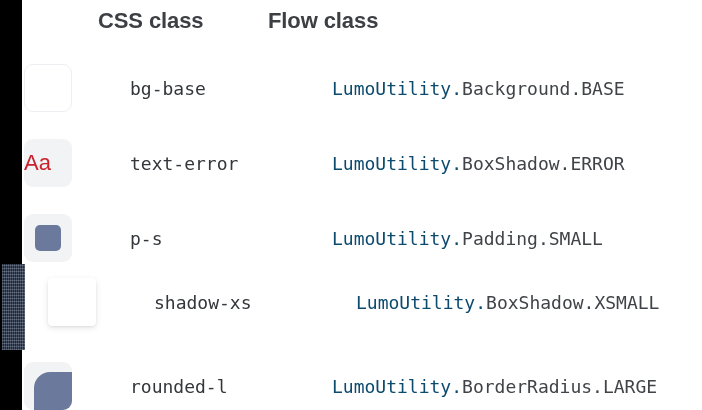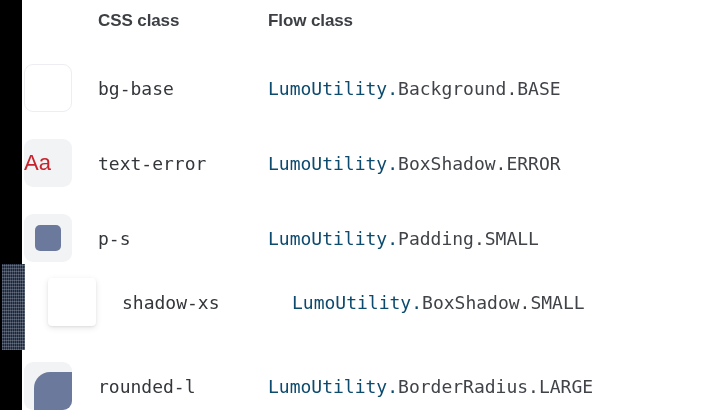--- a/index.html
+++ b/index.html
@@ -98,28 +98,28 @@
     flex: 1 1 auto;
   }
 
   
   .header-row {
     top: 0;
     height: 42px;
   }
   .header-label {
     font-family: "Liberation Sans", sans-serif;
-    font-size: 17px;
+    font-size: 22px;
     font-weight: bold;
     color: #3c3f43;
     letter-spacing: -0.1px;
   }
 
   
-  .body-row { height: 74px; }
+  .body-row { height: 74px; gap: 32px; }
 
   .mono {
     font-family: "DejaVu Sans Mono", "Liberation Mono", monospace;
     font-size: 18px;
     letter-spacing: 0px;
     white-space: nowrap;
   }
   .css-name { color: #33363a; }
 
   .flow-prefix { color: #0c4a6e; }
@@ -256,21 +256,21 @@
     </div>
 
     <div class="row body-row" style="top:265px;padding-left:24px;">
       <div class="cell-preview">
         <div class="swatch sw-shadow-xs"></div>
       </div>
       <div class="cell-css">
         <span class="mono css-name">shadow-xs</span>
       </div>
       <div class="cell-flow">
-        <span class="mono flow-prefix">LumoUtility.</span><span class="mono flow-main">BoxShadow.SMALL</span>
+        <span class="mono flow-prefix">LumoUtility.</span><span class="mono flow-main">BoxShadow.XSMALL</span>
       </div>
     </div>
 
     <div class="row body-row" style="top:349px;">
       <div class="cell-preview">
         <div class="swatch sw-rounded-l">
           <div class="inner"></div>
         </div>
       </div>
       <div class="cell-css">

